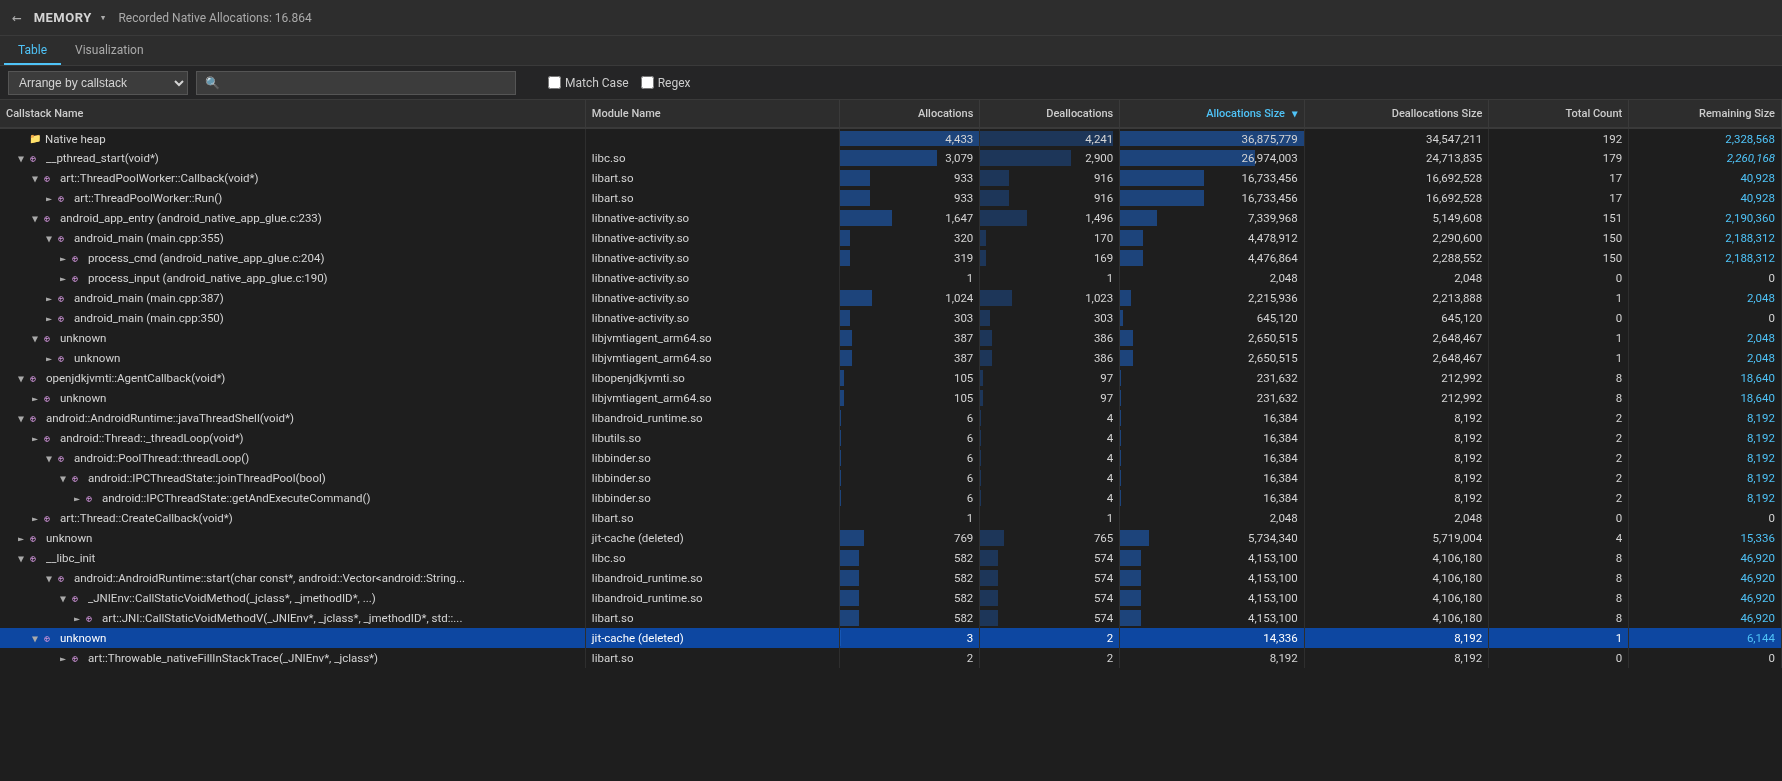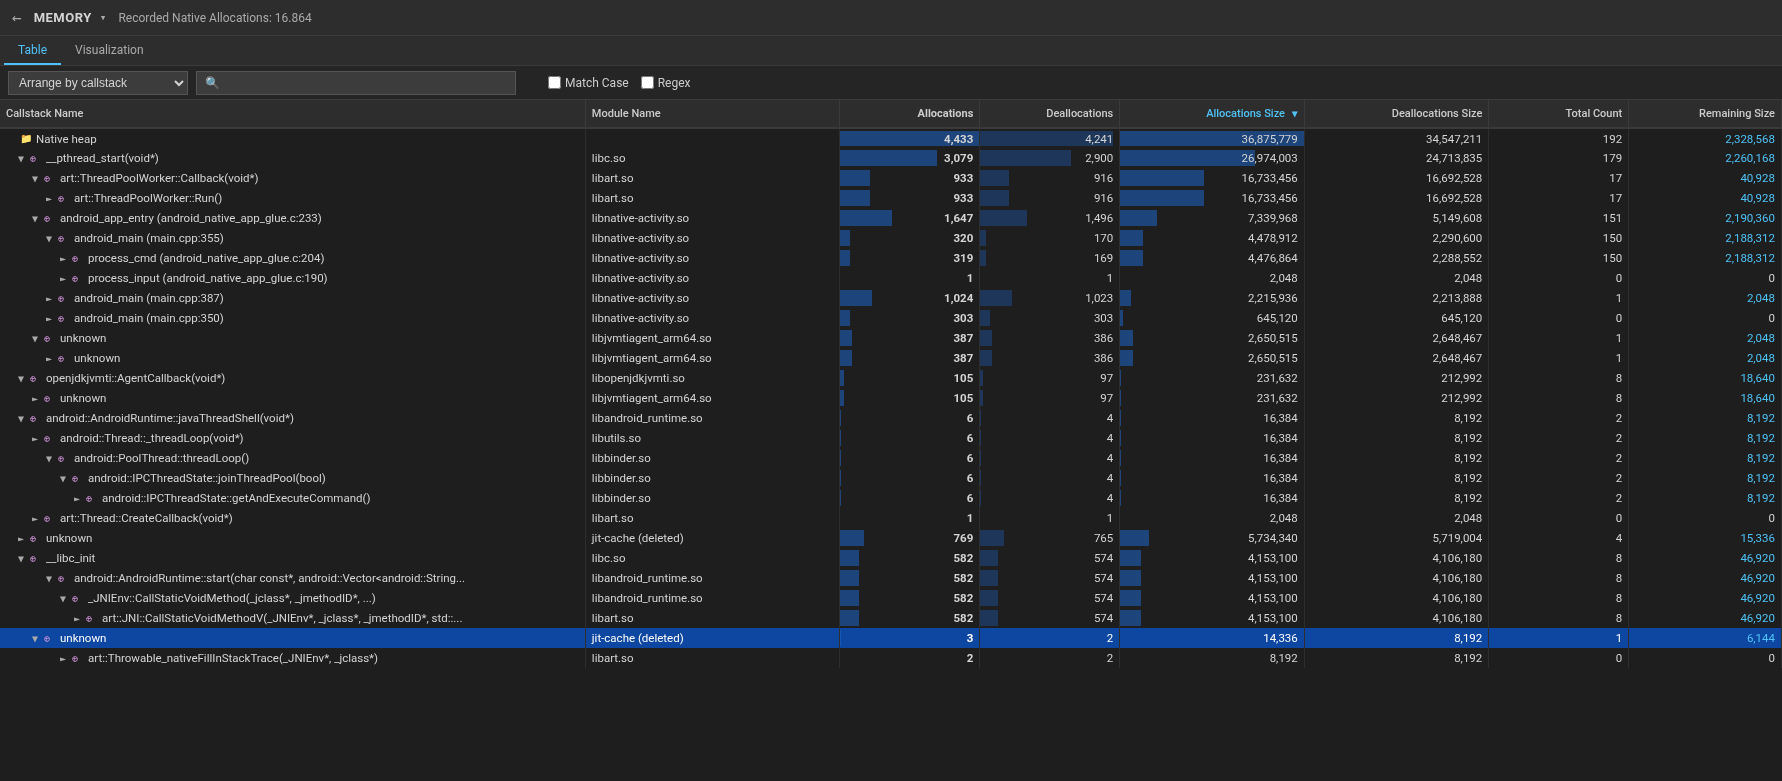--- a/index.html
+++ b/index.html
@@ -159,21 +159,21 @@
       border-right: 1px solid #2e2e2e;
       white-space: nowrap;
       overflow: hidden;
       text-overflow: ellipsis;
       height: 20px;
       font-size: 11.5px;
     }
     td.right { text-align: right; }
     tr.selected { background: #0d47a1 !important; color: #fff; }
     tr.selected td { color: #fff; }
-    .indent-0 { padding-left: 8px; }
+    .indent-0 { padding-left: 17px; }
     .indent-1 { padding-left: 18px; }
     .indent-2 { padding-left: 32px; }
     .indent-3 { padding-left: 46px; }
     .indent-4 { padding-left: 60px; }
     .indent-5 { padding-left: 74px; }
     .tree-toggle {
       display: inline-block;
       width: 12px;
       font-size: 10px;
       color: #aaa;
@@ -201,21 +201,21 @@
     }
     .bar-text {
       position: relative;
       text-align: right;
       display: block;
     }
     .alloc-bar { background: rgba(30, 100, 200, 0.55); }
     .dealloc-bar { background: rgba(30, 100, 200, 0.35); }
     .col-callstack { width: 460px; }
     .col-module { width: 200px; }
-    .col-alloc { width: 110px; font-weight: bold; }
+    .col-alloc { width: 110px; }
     .col-dealloc { width: 110px; }
     .col-allocsize { width: 145px; }
     .col-deallocsize { width: 145px; }
     .col-totalcount { width: 110px; }
     .col-remaining { width: 120px; }
   </style>
 </head>
 <body>
 
 <div class="top-bar">
@@ -301,21 +301,21 @@
           <td class="col-dealloc bar-cell">
             <div class="bar-bg dealloc-bar" style="width: 65.4185%;"></div>
             <span class="bar-text">2,900</span>
           </td>
           <td class="col-allocsize bar-cell">
             <div class="bar-bg alloc-bar" style="width: 73.1483%;"></div>
             <span class="bar-text">26,974,003</span>
           </td>
           <td class="col-deallocsize right">24,713,835</td>
           <td class="col-totalcount right">179</td>
-          <td class="col-remaining right" style="color: rgb(79, 195, 247);">2,260,168</td>
+          <td class="col-remaining right" style="color: rgb(79, 195, 247); font-style: italic;">2,260,168</td>
         </tr>
         <tr class="data-row">
           <td class="col-callstack indent-2"><span class="tree-toggle">▼</span><span class="row-icon" style="color:#ce93d8;">⊕</span><span>art::ThreadPoolWorker::Callback(void*)</span></td>
           <td class="col-module">libart.so</td>
           <td class="col-alloc bar-cell">
             <div class="bar-bg alloc-bar" style="width: 21.0467%;"></div>
             <span class="bar-text">933</span>
           </td>
           <td class="col-dealloc bar-cell">
             <div class="bar-bg dealloc-bar" style="width: 20.6632%;"></div>

